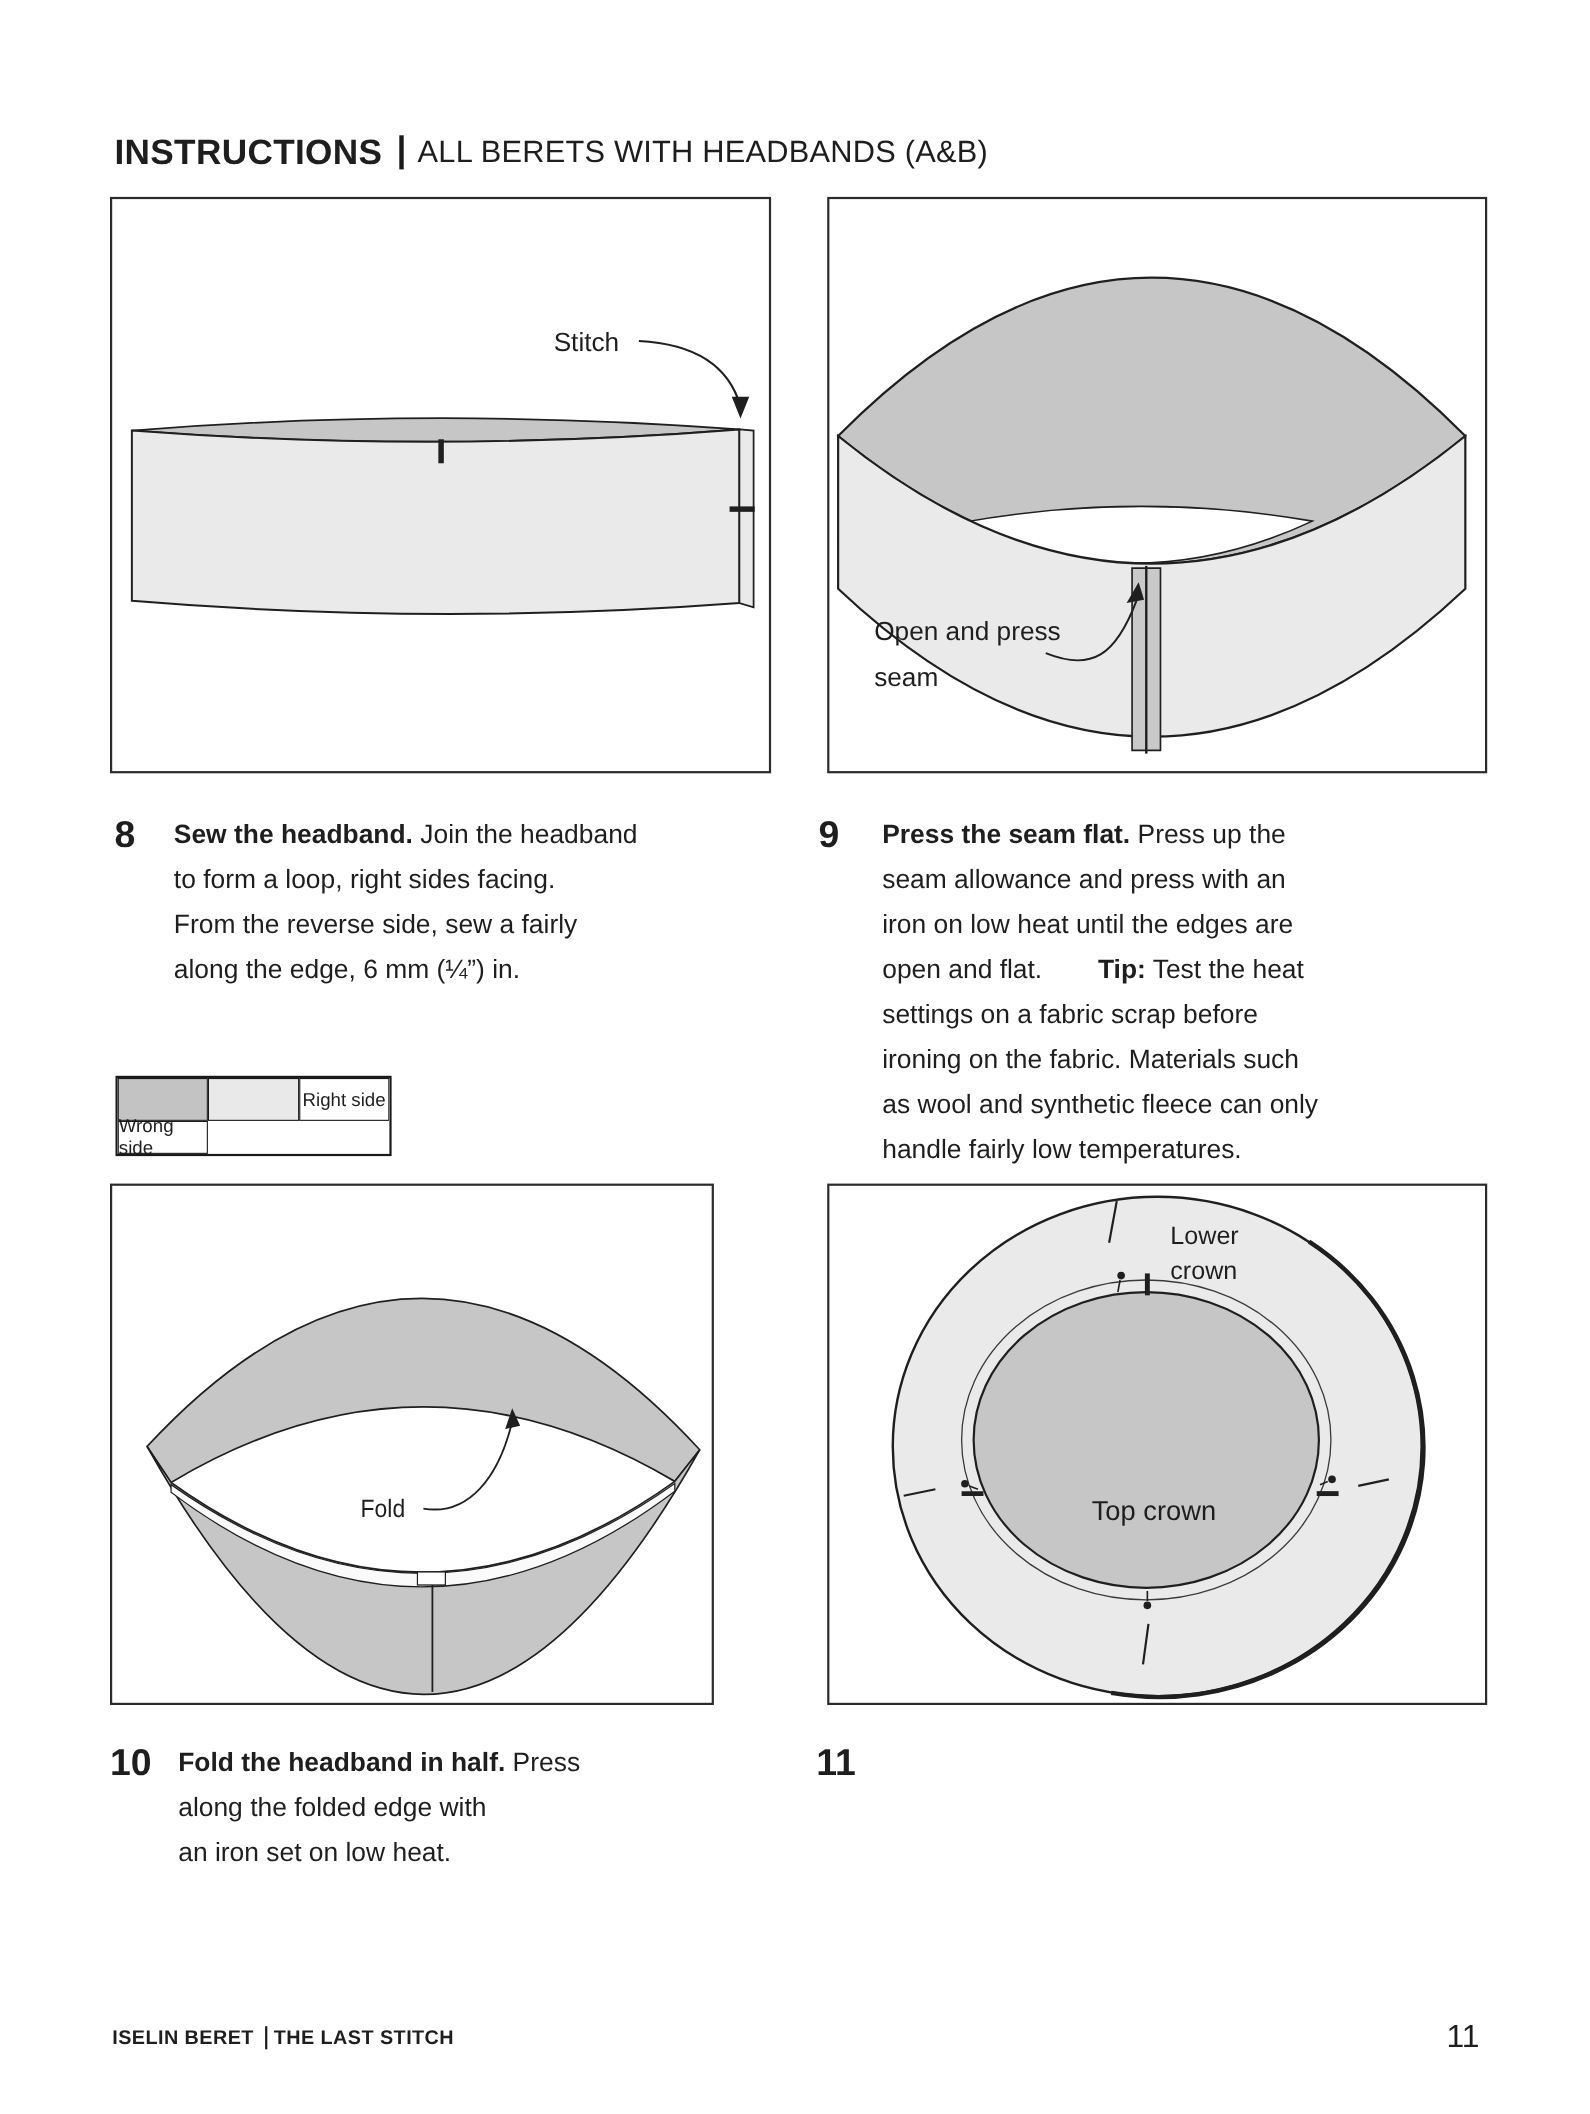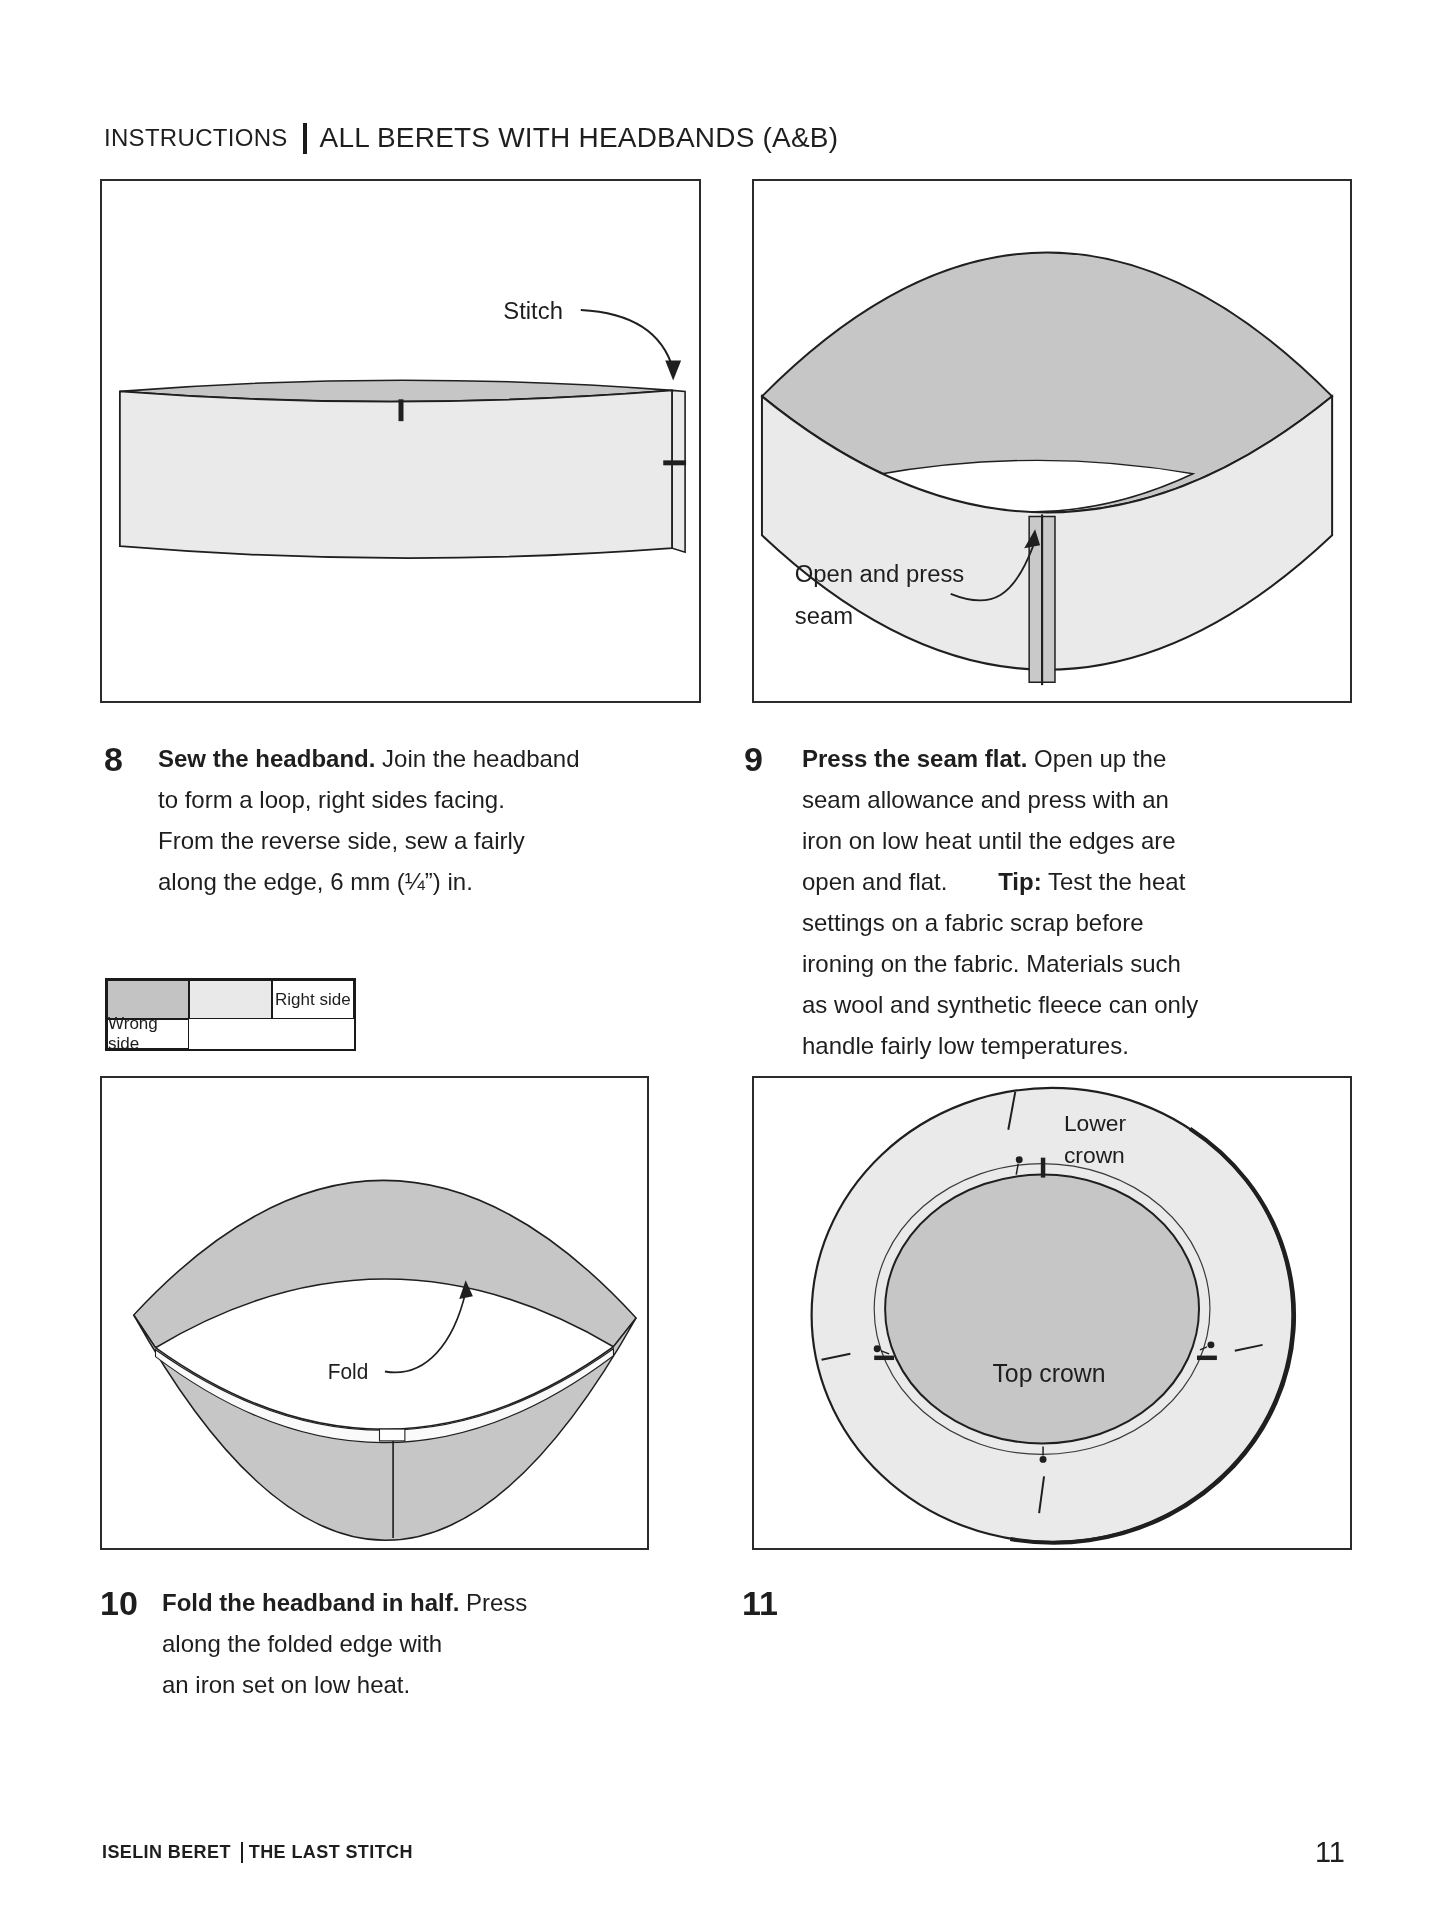--- a/index.html
+++ b/index.html
@@ -1,21 +1,21 @@
 <!DOCTYPE html>
 <html><head>
 <meta charset="utf-8">
 <style>
   html,body{margin:0;padding:0;background:#ffffff;}
   .page{position:relative;width:1445px;height:1922px;background:#ffffff;overflow:hidden;
         font-family:"Liberation Sans",sans-serif;color:#1e1e1e;}
 
   
   .header{position:absolute;left:104px;top:118px;display:flex;align-items:center;height:40px;}
-  .header .title{font-size:24px;font-weight:400;letter-spacing:.3px;}
+  .header .title{font-size:32px;font-weight:700;letter-spacing:.3px;}
   .header .hbar{width:4px;height:31px;background:#1a1a1a;margin:0 13px 0 15px;}
   .header .subtitle{font-size:28px;font-weight:400;letter-spacing:.2px;}
 
   
   .figbox{position:absolute;background:#ffffff;border:2px solid #2b2b2b;box-sizing:border-box;}
   #fig8 {left:100px;top:179px;width:601px;height:524px;}
   #fig9 {left:752px;top:179px;width:600px;height:524px;}
   #fig10{left:100px;top:1076px;width:549px;height:474px;}
   #fig11{left:752px;top:1076px;width:600px;height:474px;}
   .figbox svg{position:absolute;left:0;top:0;width:100%;height:100%;}
@@ -84,21 +84,21 @@
   <div class="step-number" id="num8">8</div>
   <div class="step-text" id="txt8">
     <div><span class="lead">Sew the headband.</span><span> Join the headband</span></div>
     <div>to form a loop, right sides facing.</div>
     <div>From the reverse side, sew a fairly</div>
     <div>along the edge, 6 mm (¼”) in.</div>
   </div>
 
   <div class="step-number" id="num9">9</div>
   <div class="step-text" id="txt9">
-    <div><span class="lead">Press the seam flat.</span><span> Open up the</span></div>
+    <div><span class="lead">Press the seam flat.</span><span> Press up the</span></div>
     <div>seam allowance and press with an</div>
     <div>iron on low heat until the edges are</div>
     <div><span>open and flat. </span><span class="tip">Tip:</span><span> Test the heat</span></div>
     <div>settings on a fabric scrap before</div>
     <div>ironing on the fabric. Materials such</div>
     <div>as wool and synthetic fleece can only</div>
     <div>handle fairly low temperatures.</div>
   </div>
 
   <div class="legend">

